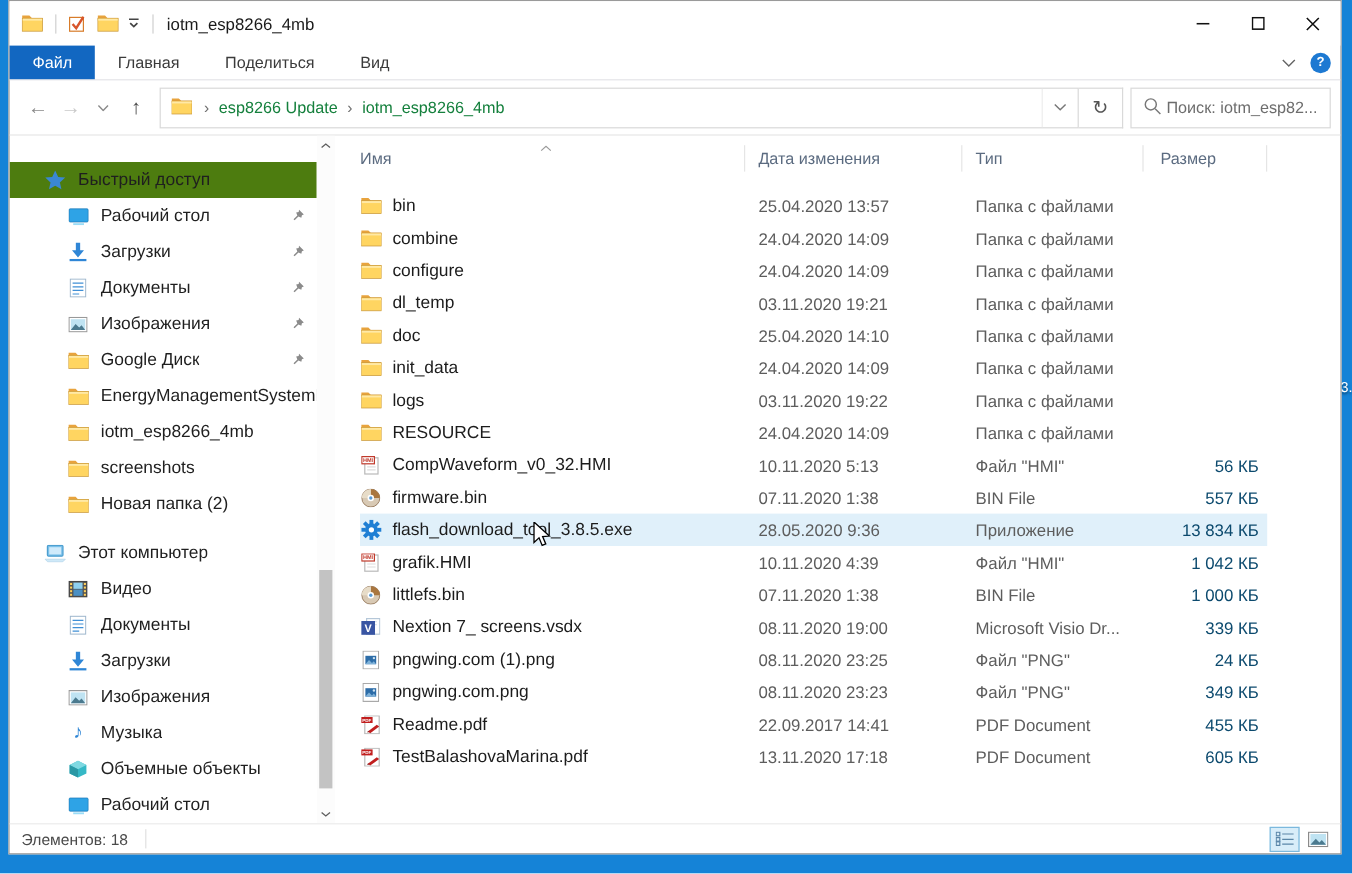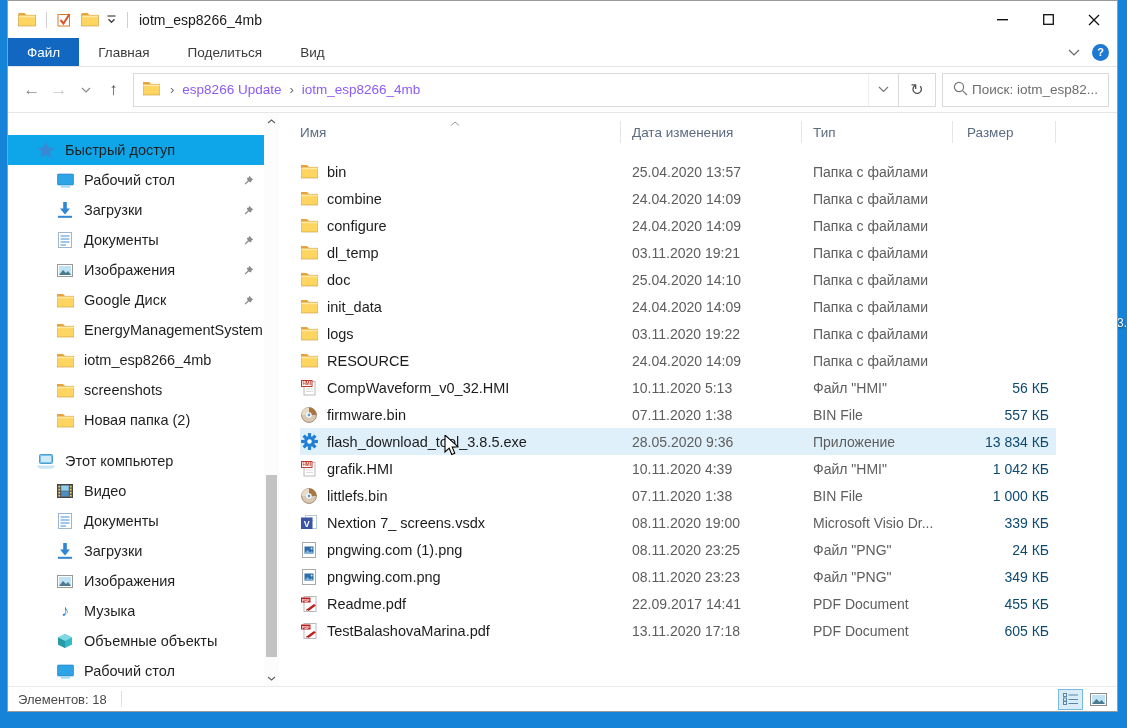--- a/index.html
+++ b/index.html
@@ -30,38 +30,38 @@
                  display:flex; align-items:center; justify-content:center; }
 
   
   .navbar { height:46px; display:flex; align-items:center; padding:0 8px 0 10px; border-bottom:1px solid #e6e6e6; flex:0 0 auto; }
   .nav-btn { width:28px; display:flex; align-items:center; justify-content:center; font-size:17px; }
   .nav-back { color:#8a8a8a; }
   .nav-fwd { color:#c9c9c9; }
   .nav-up { color:#4a4a4a; margin-right:6px; }
   .addressbar { flex:0 0 auto; width:766px; height:34px; border:1px solid #d9d9d9; display:flex; align-items:center; background:#fff; }
   .addr-folder { margin:0 8px 0 9px; }
-  .crumb { padding:0 6px; color:#8b5cf6; font-size:13.5px; white-space:nowrap; }
+  .crumb { padding:0 6px; color:#15803d; font-size:13.5px; white-space:nowrap; }
   .crumb-sep { color:#6d6d6d; font-size:13px; padding:0 2px; }
   .addr-spacer { flex:1; }
   .addr-dd { width:30px; height:100%; display:flex; align-items:center; justify-content:center; border-left:1px solid #ededed; }
   .addr-refresh { width:38px; height:34px; border:1px solid #d9d9d9; border-left:none; display:flex; align-items:center; justify-content:center;
                   color:#555; font-size:16px; }
   .searchbox { margin-left:6px; flex:1; height:34px; border:1px solid #d9d9d9; display:flex; align-items:center; padding:0 10px; gap:4px; }
   .search-ph { color:#6d6d6d; font-size:13.5px; white-space:nowrap; overflow:hidden; }
 
   
   .main { flex:1 1 auto; display:flex; position:relative; overflow:hidden; }
 
   .sidebar { width:256px; flex:0 0 auto; padding-top:22px; overflow:hidden; }
   .side-item { height:30px; display:flex; align-items:center; font-size:14.5px; color:#1f1f1f; position:relative; white-space:nowrap; }
   .side-item .lbl { overflow:hidden; }
   .side-item.lvl0 { padding-left:28px; }
   .side-item.lvl1 { padding-left:47px; }
-  .side-item.sel { background:#0ea5e9; }
+  .side-item.sel { background:#4d7c0f; }
   .side-item.gap { margin-top:11px; }
   .side-item .ic { width:20px; margin-right:9px; display:flex; align-items:center; justify-content:center; flex:0 0 auto; }
   .side-item .pin { position:absolute; right:10px; top:9px; }
 
   .side-scroll { width:15px; flex:0 0 auto; background:#fcfcfc; position:relative; }
   .sarrow { position:absolute; left:0; width:15px; height:16px; display:flex; align-items:center; justify-content:center; color:#5f5f5f; font-size:8px; }
   .sarrow.up { top:0; }
   .sarrow.down { bottom:0; }
   .sthumb { position:absolute; left:2px; width:11px; background:#c3c3c3; }
 

